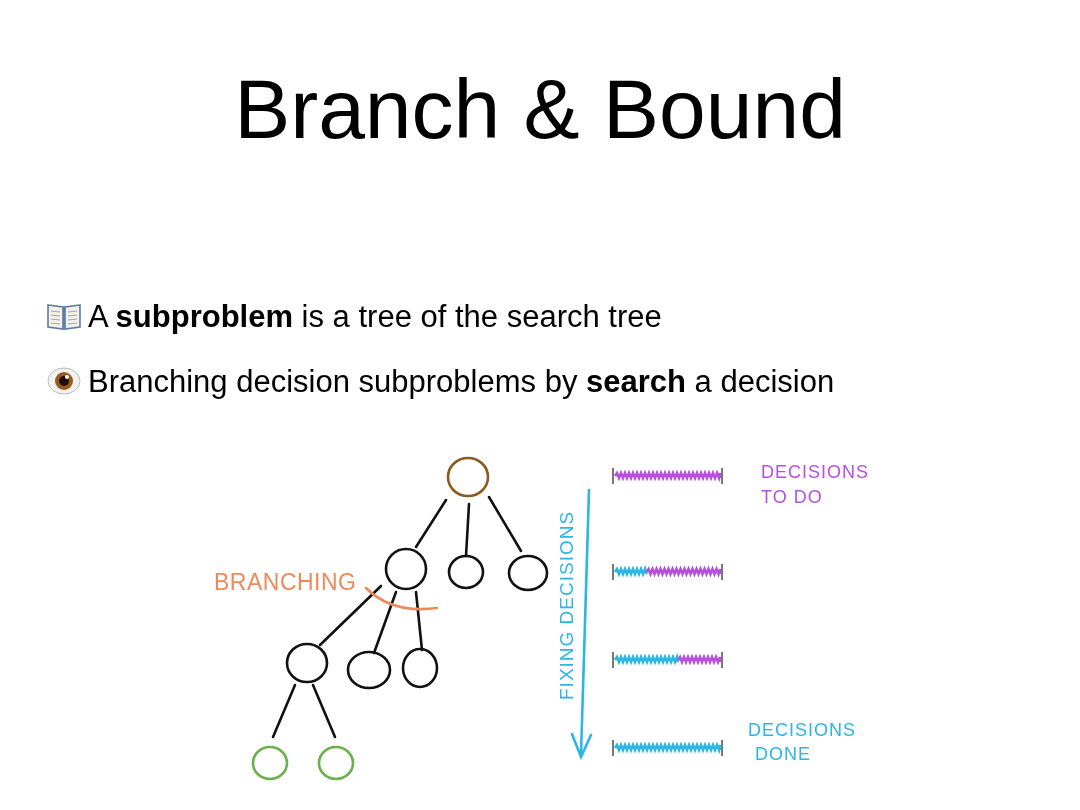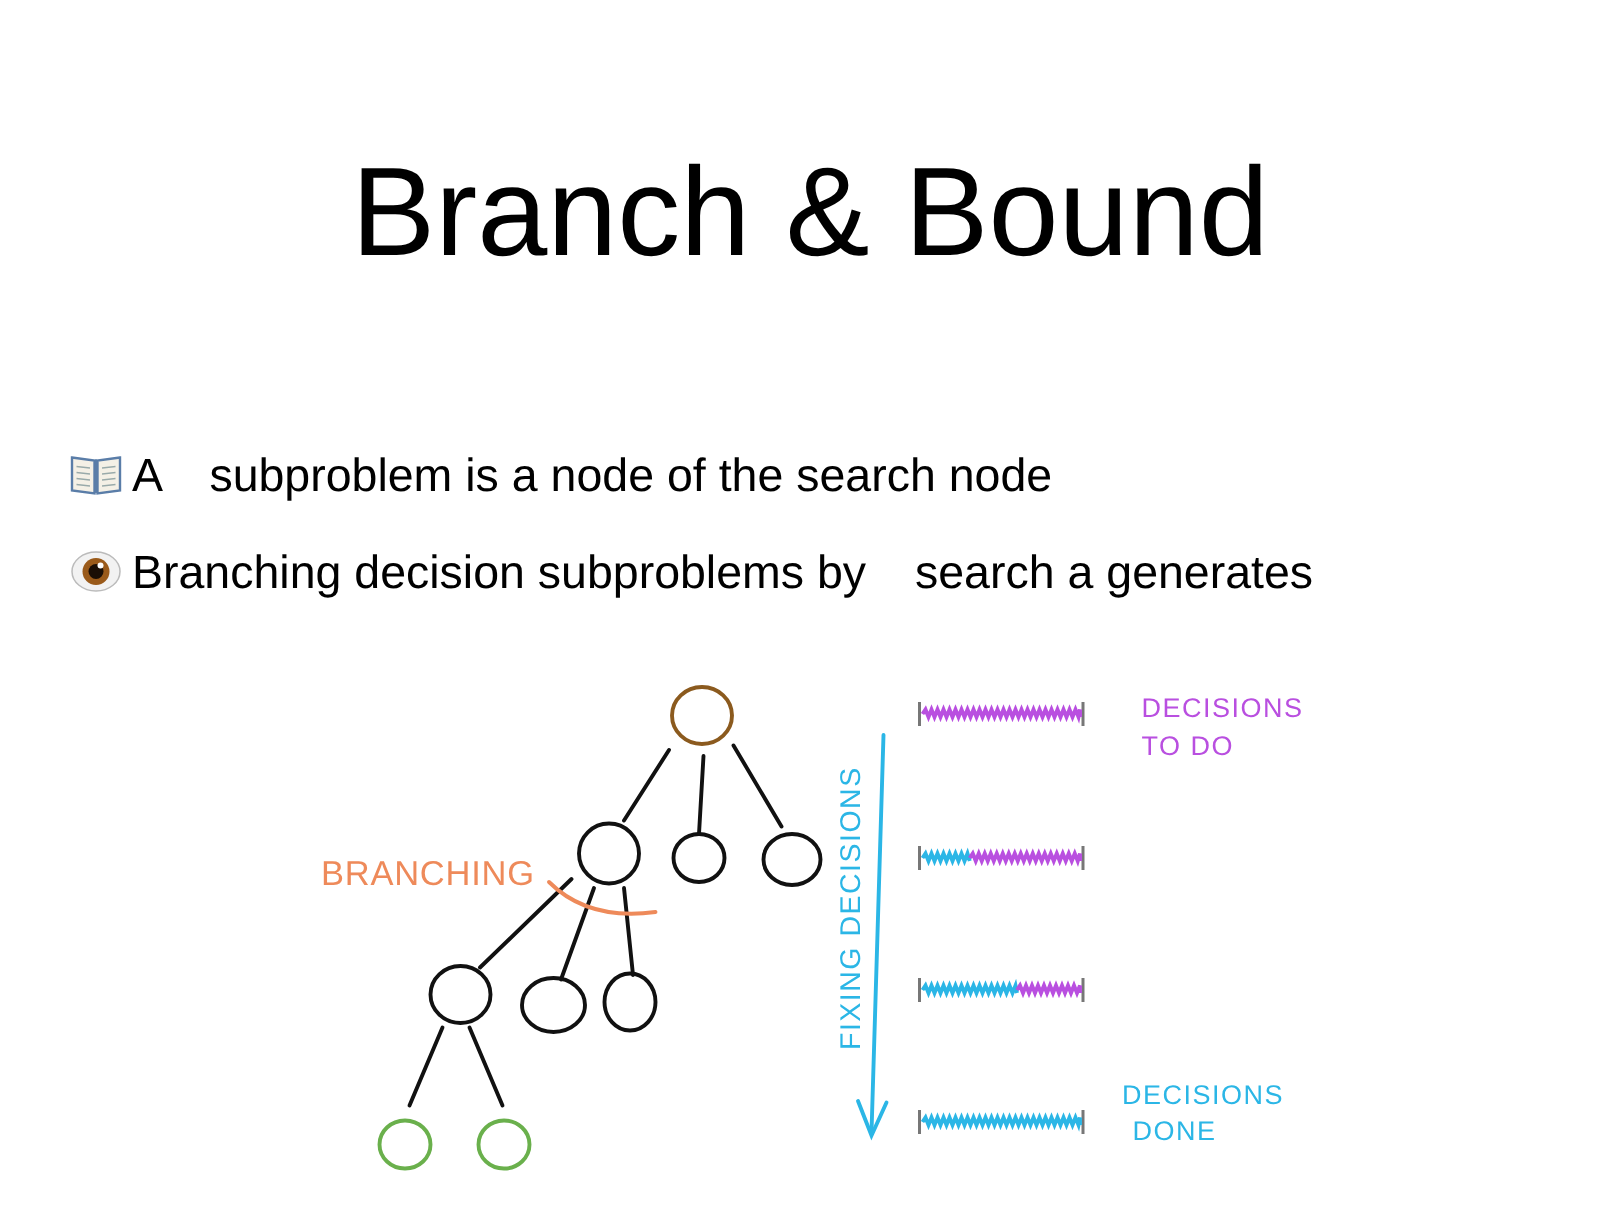--- a/index.html
+++ b/index.html
@@ -1,22 +1,22 @@
 <!DOCTYPE html>
 <html><head>
 <meta charset="utf-8">
 <style>
   html,body{margin:0;padding:0;background:#fff;}
   body{width:1080px;height:810px;position:relative;overflow:hidden;font-family:"DejaVu Sans","Liberation Sans",sans-serif;color:#000;}
-  .title{position:absolute;left:0;top:54px;width:1080px;text-align:center;font-family:"Liberation Sans",sans-serif;font-weight:400;font-size:84px;letter-spacing:0px;line-height:110px;margin-top:32px;}
+  .title{position:absolute;left:0;top:54px;width:1080px;text-align:center;font-family:"Liberation Sans",sans-serif;font-weight:400;font-size:84px;letter-spacing:0px;line-height:110px;}
   .bullet{position:absolute;left:46px;font-family:"Liberation Sans",sans-serif;font-size:31px;line-height:40px;white-space:nowrap;}
   .b1{top:297px;}
   .b2{top:362px;}
   .emoji{display:inline-block;width:36px;height:30px;vertical-align:-4px;margin-right:6px;}
-  .bold{font-weight:400;margin-left:24px;}
+  .bold{font-weight:700;}
   svg.diagram{position:absolute;left:0;top:0;}
 </style>
 </head>
 <body>
 
 <div class="title">Branch &amp; Bound</div>
 
 <div class="bullet b1">
   <svg class="emoji" viewBox="0 0 36 30">
     <path d="M2 4 L17 6 L17 28 L2 26 Z" fill="#f4f0e6" stroke="#5a7da8" stroke-width="1.6"></path>
@@ -25,30 +25,30 @@
     <g stroke="#9aa" stroke-width="1">
       <line x1="5" y1="10" x2="14" y2="11"></line>
         <line x1="5" y1="14" x2="14" y2="15"></line>
         <line x1="5" y1="18" x2="14" y2="19"></line>
         <line x1="5" y1="22" x2="14" y2="23"></line>
       <line x1="22" y1="11" x2="31" y2="10"></line>
         <line x1="22" y1="15" x2="31" y2="14"></line>
         <line x1="22" y1="19" x2="31" y2="18"></line>
         <line x1="22" y1="23" x2="31" y2="22"></line>
     </g>
-  </svg><span>A </span><span class="bold">subproblem</span><span> is a node of the search node</span>
+  </svg><span>A </span><span class="bold">subproblem</span><span> is a tree of the search tree</span>
 </div>
 
 <div class="bullet b2">
   <svg class="emoji" viewBox="0 0 36 30">
     <ellipse cx="18" cy="15" rx="16" ry="13" fill="#f2f2f2" stroke="#bbb" stroke-width="1"></ellipse>
     <circle cx="18" cy="15" r="9" fill="#9a5a1a"></circle>
     <circle cx="18" cy="15" r="5" fill="#1a0e05"></circle>
     <circle cx="21" cy="11" r="2" fill="#fff"></circle>
-  </svg><span>Branching decision subproblems by </span><span class="bold">search</span><span> a generates</span>
+  </svg><span>Branching decision subproblems by </span><span class="bold">search</span><span> a decision</span>
 </div>
 
 <svg class="diagram" width="1080" height="810">
   <g fill="none" stroke-linecap="round" stroke-width="2.6" stroke="#111">
     <line x1="446" y1="500" x2="416" y2="547"></line>
     <line x1="469" y1="504" x2="466" y2="556"></line>
     <line x1="489" y1="497" x2="521" y2="551"></line>
     <line x1="381" y1="586" x2="320" y2="645"></line>
     <line x1="396" y1="592" x2="374" y2="653"></line>
     <line x1="416" y1="592" x2="422" y2="650"></line>

